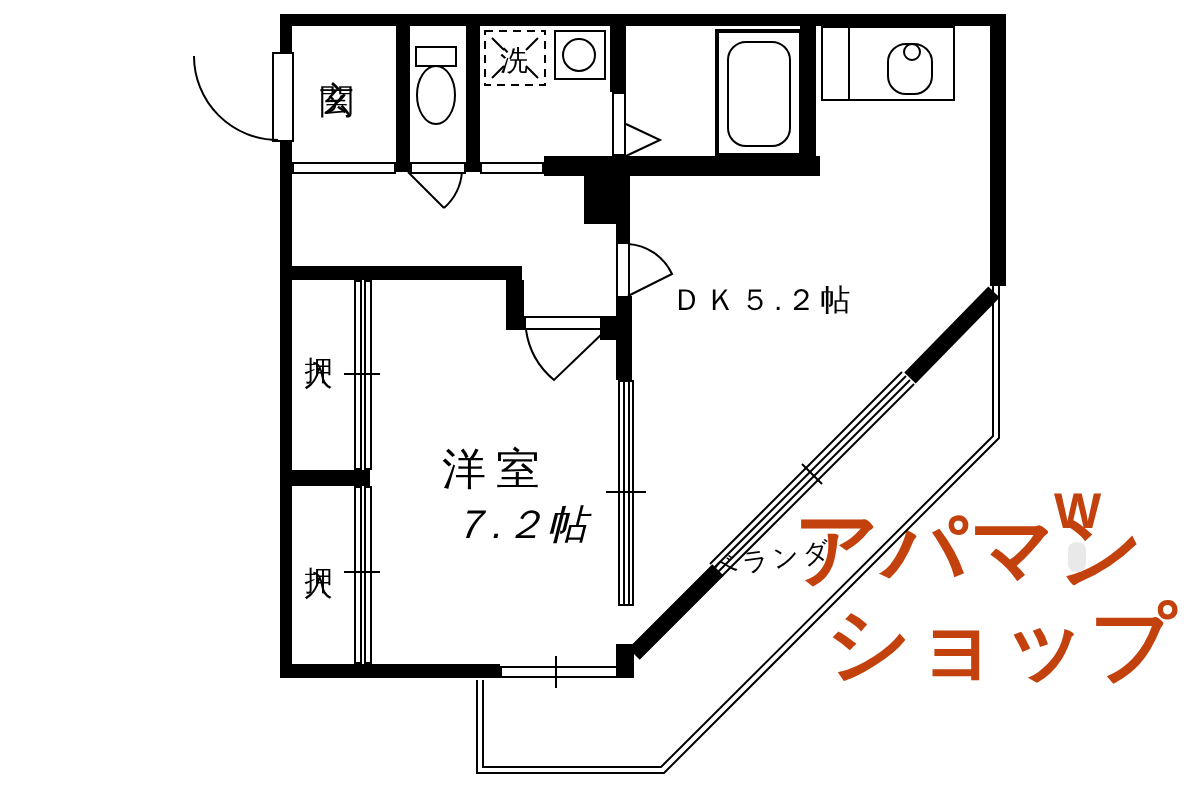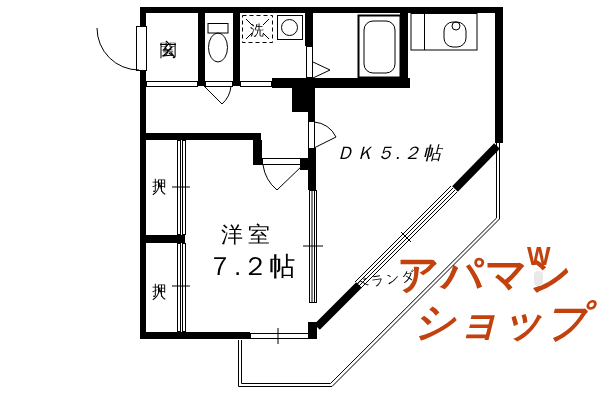--- a/index.html
+++ b/index.html
@@ -5,29 +5,29 @@
   html,body{margin:0;padding:0;background:#ffffff;}
   #stage{
     position:relative;width:600px;height:400px;background:#ffffff;overflow:hidden;
     font-family:"Liberation Sans", sans-serif;color:#000;
   }
   #plan-svg{position:absolute;left:0;top:0;z-index:2;}
   .lbl{position:absolute;z-index:3;white-space:nowrap;color:#000;}
   .vtext{writing-mode:vertical-rl;text-orientation:upright;line-height:1.05;}
   .lbl-genkan{left:159px;top:26px;font-size:17px;letter-spacing:3px;}
   .lbl-laundry{left:250px;top:22px;font-size:14px;}
-  .lbl-dk{left:336px;top:141px;font-size:18px;letter-spacing:2px;font-style:italic;}
+  .lbl-dk{left:336px;top:141px;font-size:15px;letter-spacing:2px;}
   .lbl-room{left:221px;top:220px;font-size:22px;letter-spacing:5px;}
-  .lbl-room-size{left:207px;top:249px;font-size:26px;letter-spacing:1px;}
+  .lbl-room-size{left:225px;top:249px;font-size:20px;letter-spacing:1px;font-style:italic;}
   .lbl-closet-u{left:152px;top:167px;font-size:14px;letter-spacing:2px;}
   .lbl-closet-l{left:152px;top:272px;font-size:14px;letter-spacing:2px;}
   .lbl-veranda{left:356px;top:275px;font-size:13px;letter-spacing:2px;transform:rotate(-8deg);transform-origin:left center;}
   .watermark{position:absolute;z-index:1;color:#c2410c;font-weight:bold;}
   .wm-1{left:397px;top:247px;font-size:42px;letter-spacing:1px;}
-  .wm-2{left:413px;top:294px;font-size:42px;letter-spacing:1px;font-style:italic;}
+  .wm-2{left:413px;top:294px;font-size:42px;letter-spacing:1px;}
   .wm-mark{left:527px;top:242px;font-size:25px;}
   .wm-bar{left:534px;top:271px;width:9px;height:15px;border-radius:4px;background:#e9e9e9;}
 </style>
 </head>
 <body>
 
 <div id="stage">
 
   <div class="watermark wm-1">アパマン</div>
   <div class="watermark wm-2">ショップ</div>

